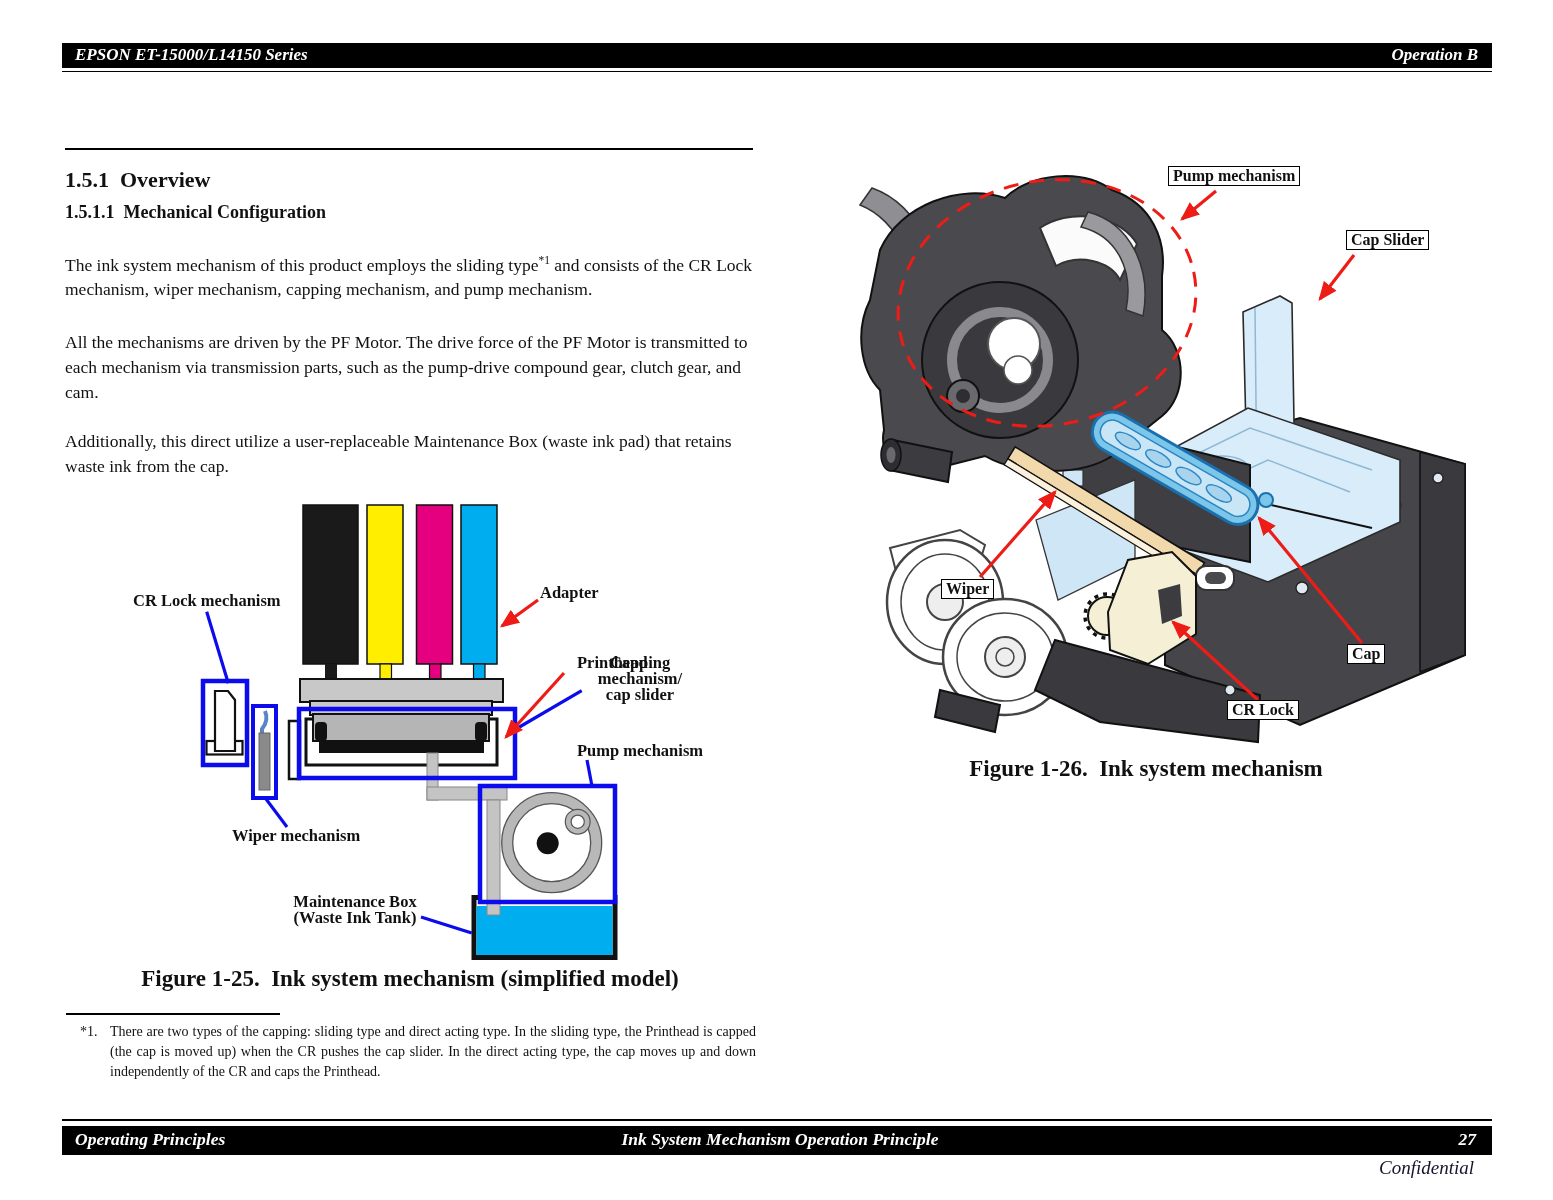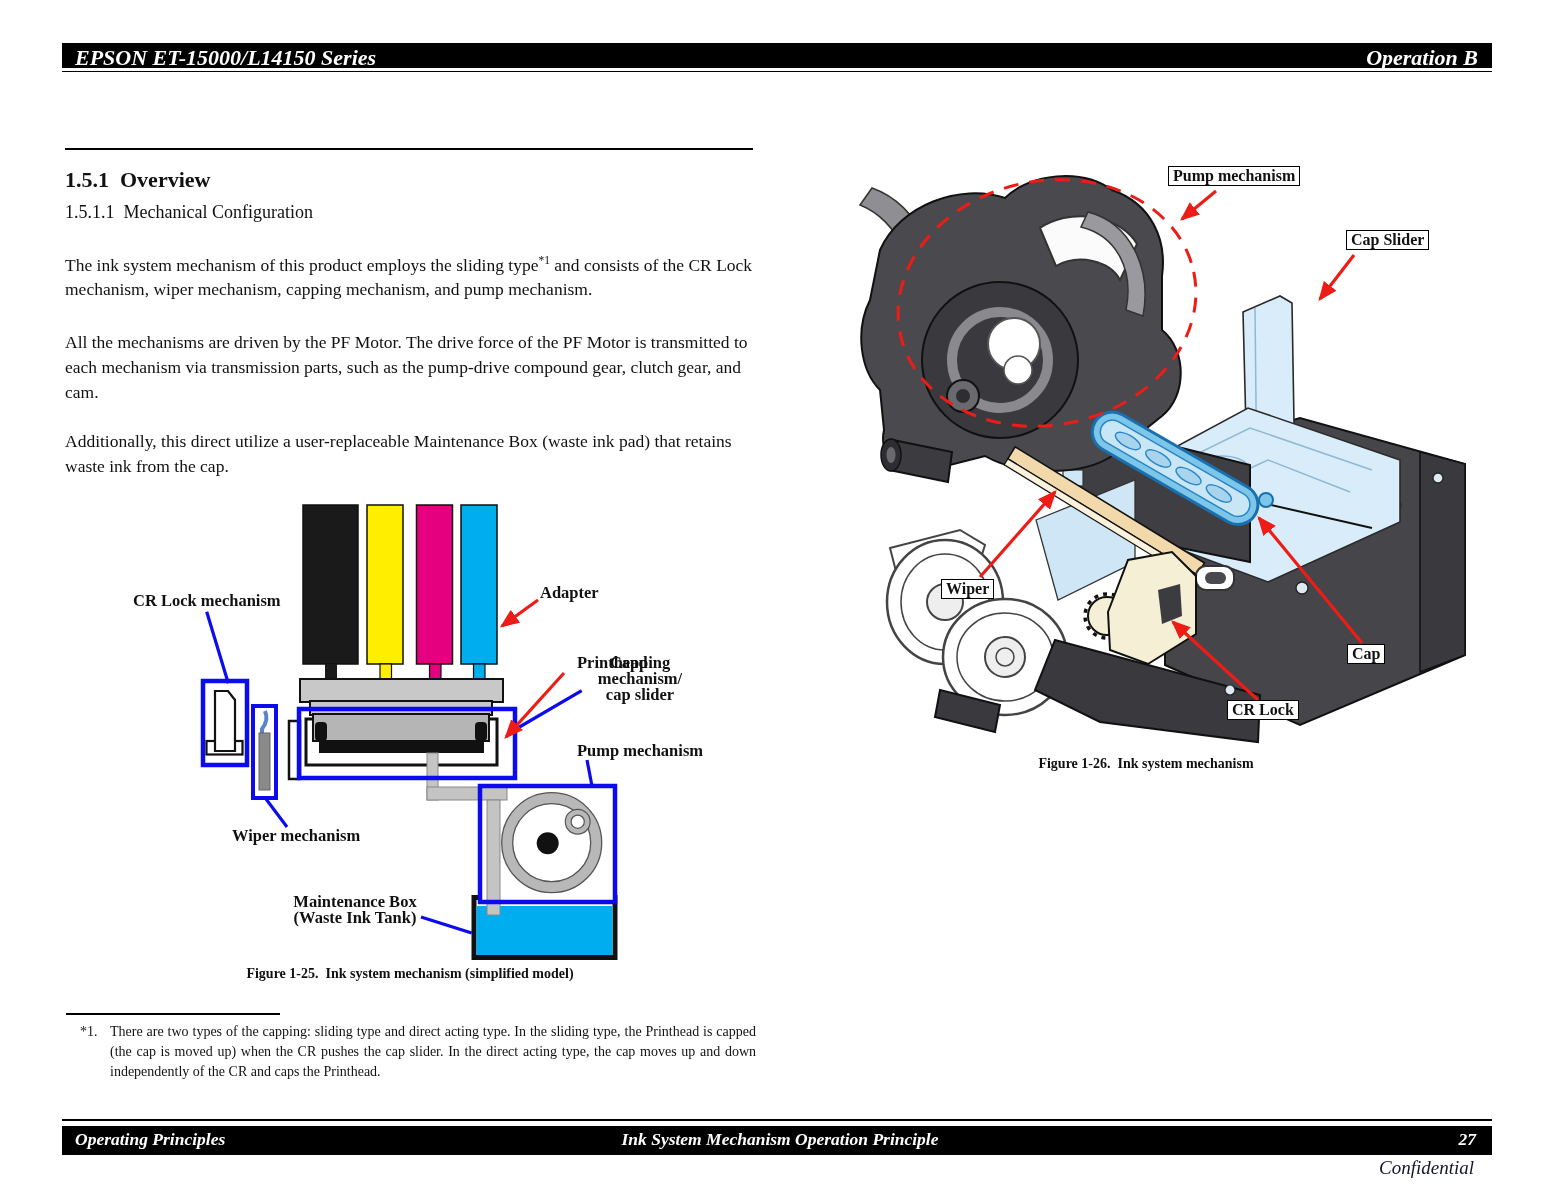--- a/index.html
+++ b/index.html
@@ -1,36 +1,36 @@
 <!DOCTYPE html>
 <html><head>
 <meta charset="utf-8">
 <style>
   html,body{margin:0;padding:0;background:#ffffff;}
   #page{position:relative;width:1553px;height:1200px;background:#ffffff;overflow:hidden;
         font-family:"Liberation Serif", serif;color:#111;}
   .abs{position:absolute;}
   
   .bar{position:absolute;left:62px;width:1430px;background:#000;color:#fff;
-       font-style:italic;font-weight:bold;font-size:22px;}
+       font-style:italic;font-weight:bold;font-size:17px;}
   .bar-inner{position:relative;width:100%;height:100%;}
   .rule{position:absolute;background:#000;}
   
   .h1{position:absolute;left:65px;top:110px;font-size:27px;font-weight:bold;white-space:nowrap;}
   .h2{position:absolute;left:65px;top:167px;font-size:22px;font-weight:bold;white-space:nowrap;}
-  .h3{position:absolute;left:65px;top:202px;font-size:18px;font-weight:normal;white-space:nowrap;}
+  .h3{position:absolute;left:65px;top:202px;font-size:18px;font-weight:bold;white-space:nowrap;}
   .para{position:absolute;left:65px;width:694px;font-size:17.5px;line-height:25px;text-align:left;}
   .para sup{font-size:11.5px;}
   
   .flabel{position:absolute;font-size:16.5px;font-weight:bold;line-height:16.5px;white-space:nowrap;}
   .flabel-multi{position:absolute;font-size:16.5px;font-weight:bold;line-height:16px;text-align:center;white-space:nowrap;}
   
   .blabel{position:absolute;font-size:16px;font-weight:bold;line-height:18px;white-space:nowrap;
           background:#fff;border:1.5px solid #000;padding:0px 4px;}
-  .caption{position:absolute;font-size:14px;font-weight:bold;text-align:center;white-space:nowrap;}
+  .caption{position:absolute;font-size:23px;font-weight:bold;text-align:center;white-space:nowrap;}
   
   .footnote{position:absolute;left:80px;top:1022px;width:676px;display:flex;font-size:14px;line-height:20px;}
   .footnote .marker{flex:0 0 30px;}
   .footnote .fn-text{flex:1 1 auto;text-align:justify;}
   .confidential{position:absolute;left:62px;top:1157px;width:1412px;text-align:right;
                 font-style:italic;font-size:19px;color:#14142e;}
   svg{position:absolute;}
 </style>
 </head>
 <body>

